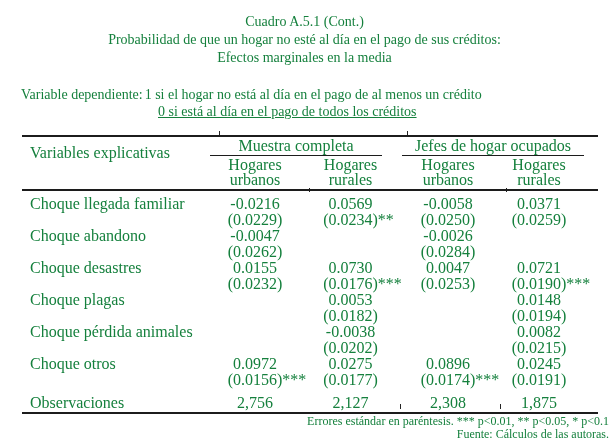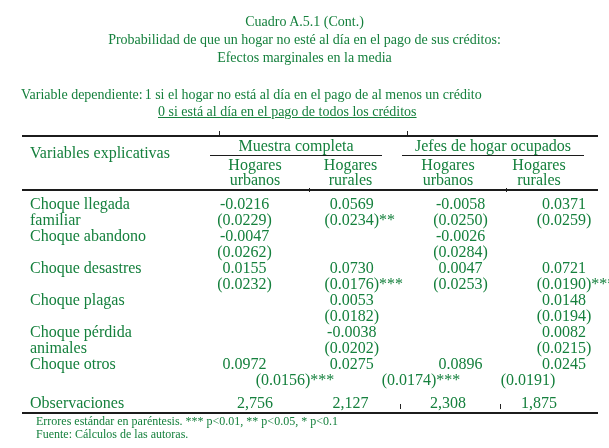--- a/index.html
+++ b/index.html
@@ -38,31 +38,31 @@
   .sub-col { text-align:center; line-height:15px; }
   .rowhead { position:absolute; left:8px; top:8px; line-height:15px; }
   
   .c1 { width:185px; text-align:left; padding-left:8px; box-sizing:border-box; }
   .c2 { width:96px; }
   .c3 { width:95px; }
   .c4 { width:100px; }
   .c5 { width:82px; }
   .cc { text-align:center; }
   .tbody { border-bottom:2px solid #1c1c1c; padding-top:5px; position:relative; }
-  .tline { display:flex; height:16px; line-height:16px;gap:28px; }
+  .tline { display:flex; height:16px; line-height:16px; }
   .obs-row { display:flex; height:18px; line-height:18px; margin-top:6px; }
   .se-wrap { position:relative; display:inline-block; }
   .stars { position:absolute; left:100%; top:0; white-space:nowrap; }
   
   .tick { position:absolute; width:1px; background:#242424; }
   .tick.t-a { top:-4px; height:4px; }
   .tick.t-b { top:53px; height:4px; }
   .tick.t-c { top:269px; height:5px; }
   
-  .footnotes { margin-left:36px; margin-top:1px; font-size:12px; }
+  .footnotes { margin-left:18px; margin-top:1px; font-size:12px;text-align:right; }
   .footnotes div { line-height:13px; }
 </style>
 </head>
 <body>
 
 <div class="page">
 
   <div class="title-block">
     <div>Cuadro A.5.1 (Cont.)</div>
     <div>Probabilidad de que un hogar no esté al día en el pago de sus créditos:</div>
@@ -193,20 +193,21 @@
       <div class="tline">
         <div class="c1">Choque otros</div>
         <div class="c2 cc">0.0972</div>
         <div class="c3 cc">0.0275</div>
         <div class="c4 cc">0.0896</div>
         <div class="c5 cc">0.0245</div>
       </div>
       <div class="tline">
         <div class="c1"></div>
         <div class="c2 cc"><span class="se-wrap"><span>(0.0156)</span><span class="stars">***</span></span></div>
+        <div class="c3 cc"><span class="se-wrap"><span>(0.0177)</span><span class="stars"></span></span></div>
         <div class="c4 cc"><span class="se-wrap"><span>(0.0174)</span><span class="stars">***</span></span></div>
         <div class="c5 cc"><span class="se-wrap"><span>(0.0191)</span><span class="stars"></span></span></div>
       </div>
 
       <div class="obs-row">
         <div class="c1">Observaciones</div>
         <div class="c2 cc">2,756</div>
         <div class="c3 cc">2,127</div>
         <div class="c4 cc">2,308</div>
         <div class="c5 cc">1,875</div>

